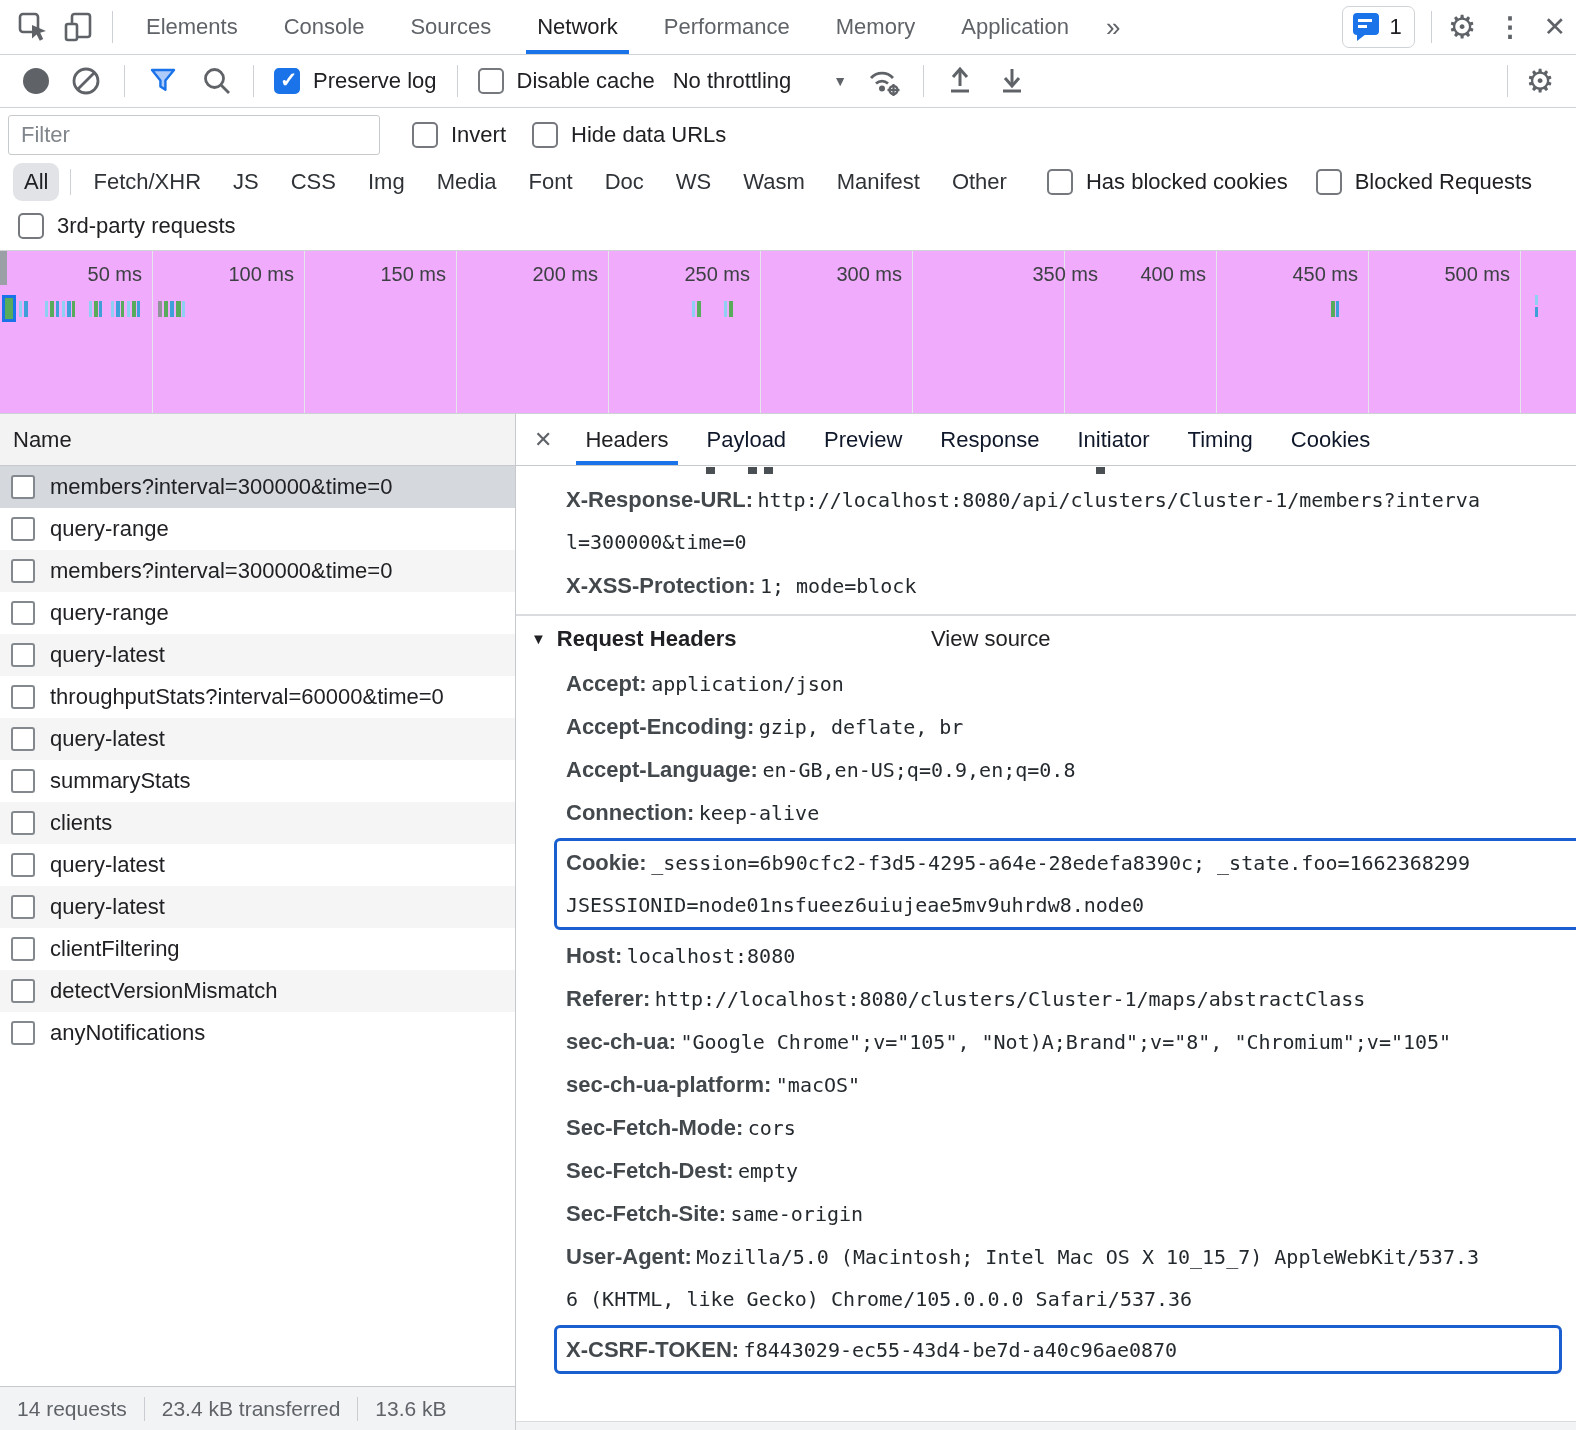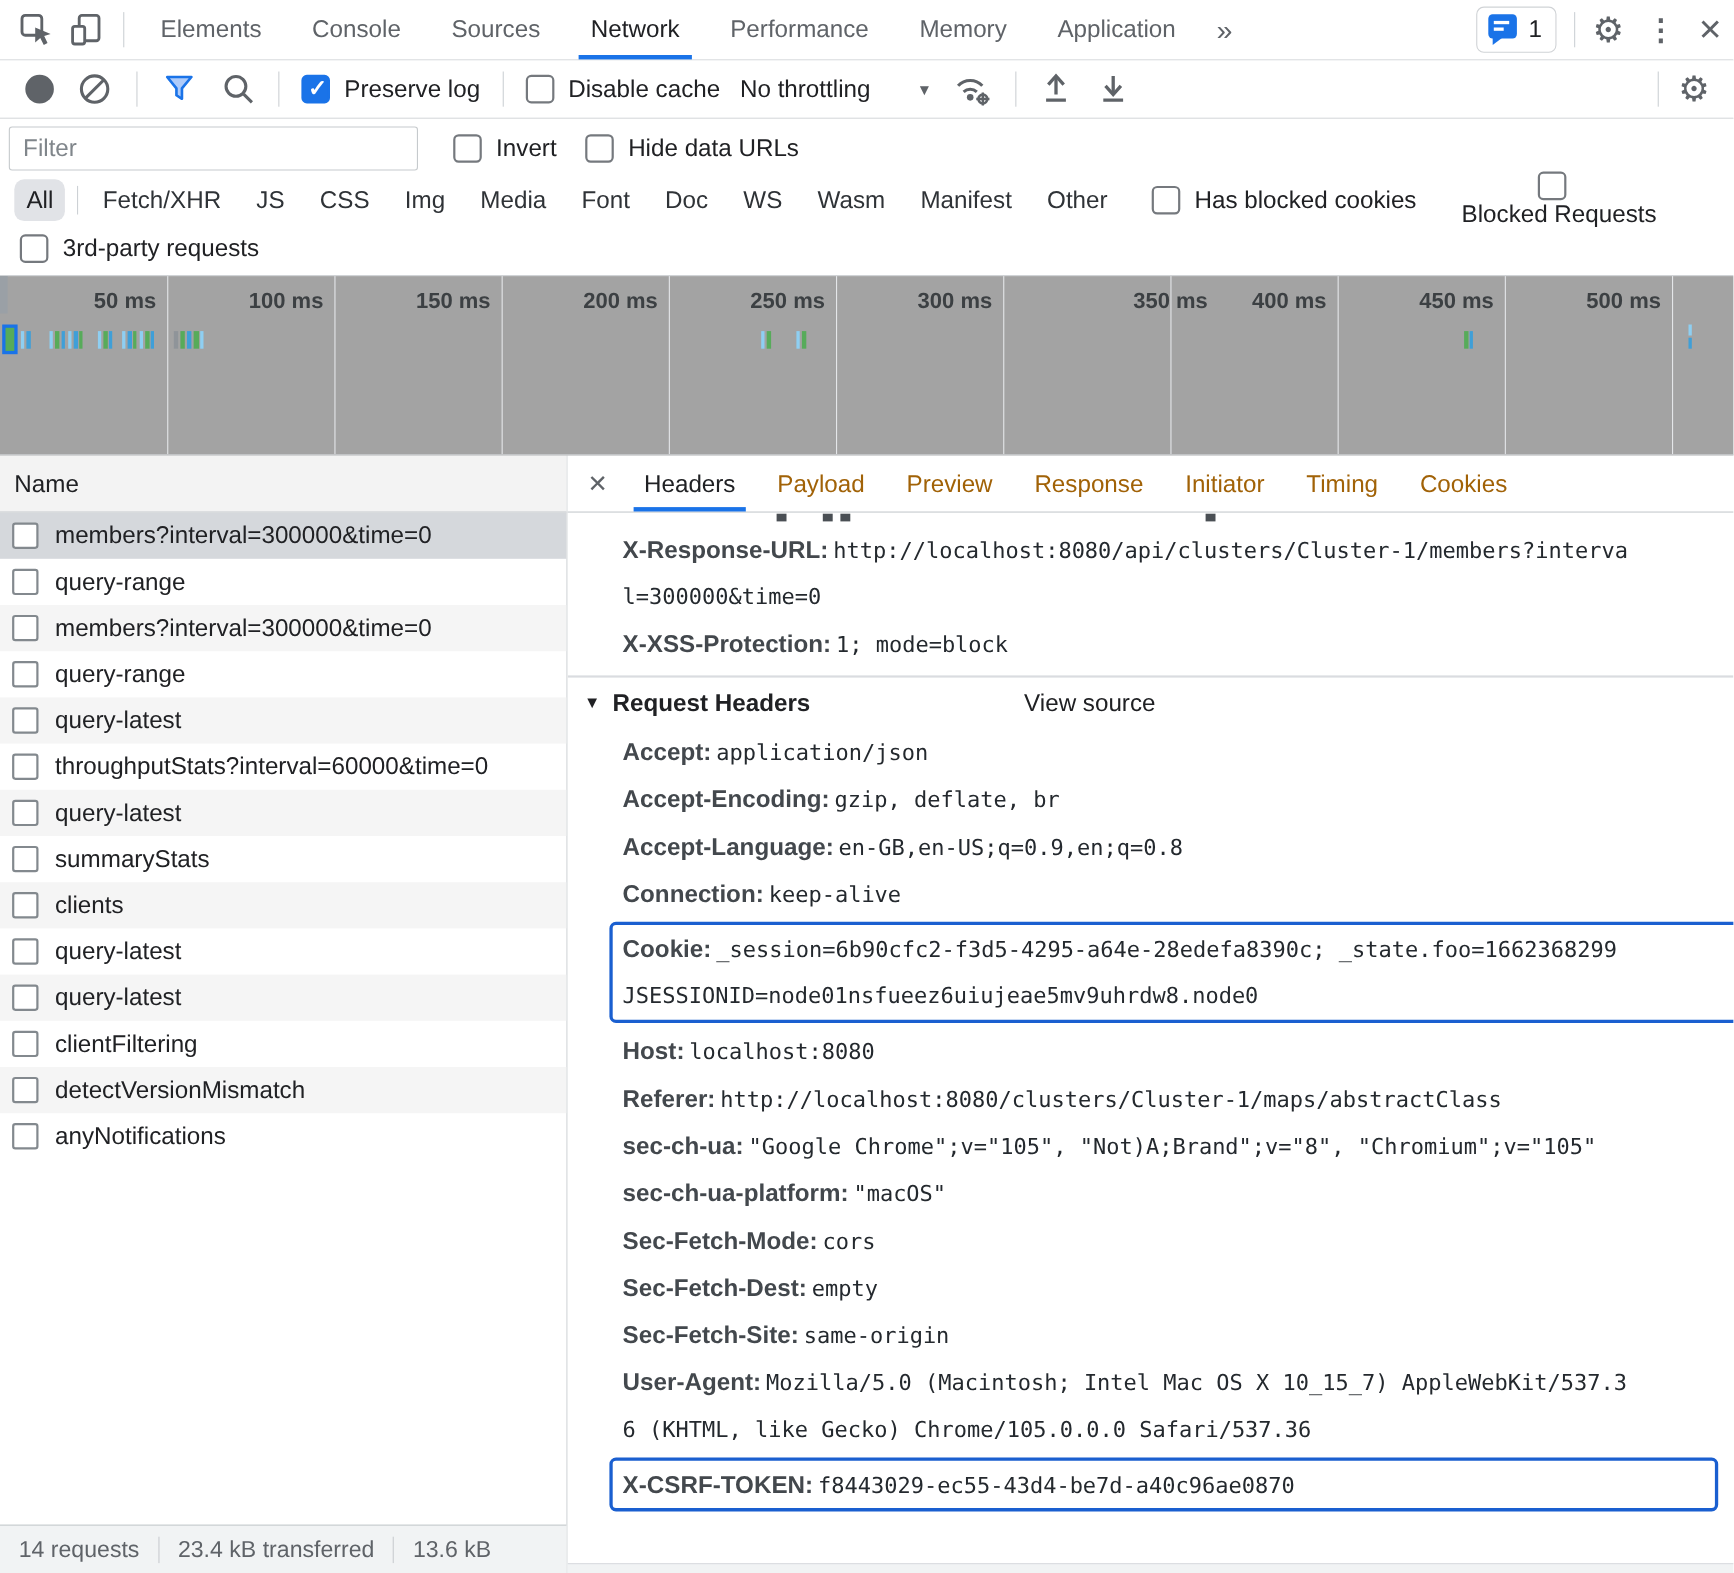--- a/index.html
+++ b/index.html
@@ -35,21 +35,21 @@
   #filter-row { height:49px; padding:4px 8px 0; }
   #filter-input { width:372px; height:40px; border:1px solid #c6cacd; border-radius:3px; font-size:22px; padding:0 12px; color:#202124; outline:none; }
   #filter-input::placeholder { color:#80868b; }
   #chips-row { height:50px; padding:0 8px; }
   .chip { font-size:22px; color:#2f3337; padding:6px 11px; margin:0 5px; border-radius:9px; }
   .chip.active { background:#e1e3e7; color:#202124; }
   .chipdiv { height:26px; margin:0 6px; }
   #thirdparty-row { height:43px; padding:0 18px 6px; }
 
   
-  #timeline { height:163px; position:relative; border-bottom:1px solid #cfd2d5; background:#a3a3a3; overflow:hidden;font-weight:bold; }
+  #timeline { height:163px; position:relative; border-bottom:1px solid #cfd2d5; background:#f0abfc; overflow:hidden; }
   .tl-grid { position:absolute; top:0; bottom:0; width:1px; background:#e4e6e9; }
   .tl-label { position:absolute; top:12px; width:150px; text-align:right; font-size:20px; color:#3c4043; }
   .tl-bar { position:absolute; }
 
   
   #main { display:flex; height:1017px; }
   #left { width:516px; flex:none; border-right:1px solid #c6cacd; display:flex; flex-direction:column; background:#fff; }
   #name-header { height:52px; background:#f3f3f3; border-bottom:1px solid #c6cacd; display:flex; align-items:center; padding:0 13px; font-size:22px; color:#202124; flex:none; }
   #request-list { flex:1; overflow:hidden; }
   .row { height:42px; display:flex; align-items:center; padding:0 11px; gap:15px; font-size:22px; color:#202124; }
@@ -58,21 +58,21 @@
   .cb-sm { width:24px; height:24px; border:2px solid #83898e; border-radius:3px; background:#fff; flex:none; }
   .row .lbl { white-space:nowrap; overflow:hidden; }
   #status { height:45px; background:#f1f3f4; border-top:1px solid #c6cacd; display:flex; align-items:center; font-size:21px; color:#5f6368; flex:none; }
   .status-item { padding:0 17px; white-space:nowrap; }
   .status-item + .status-item { border-left:1px solid #c9ccd0; }
 
   
   #right { flex:1; min-width:0; display:flex; flex-direction:column; background:#fff; }
   #detail-tabs { height:52px; flex:none; display:flex; align-items:stretch; border-bottom:1px solid #c6cacd; padding:0 4px; }
   #close-detail { font-size:22px; color:#5f6368; display:flex; align-items:center; padding:0 14px; }
-  .dtab { padding:0 19px; font-size:22px; color:#a16207; display:flex; align-items:center; position:relative; }
+  .dtab { padding:0 19px; font-size:22px; color:#0f172a; display:flex; align-items:center; position:relative; }
   .dtab.active { color:#202124; }
   .dtab.active::after { content:""; position:absolute; left:10px; right:10px; bottom:0; height:4px; background:#1a73e8; }
   #detail-content { flex:1; position:relative; overflow:hidden; padding-top:12px; }
   .frag { position:absolute; top:1px; height:7px; background:#4a4f54; }
   .hline { height:43px; line-height:43px; white-space:nowrap; overflow:hidden; padding-left:50px; }
   .hkey { font-weight:bold; color:#43484d; font-size:22px; }
   .hval { font-family:"DejaVu Sans Mono","Liberation Mono",monospace; font-size:20px; color:#24292e; }
   .section-div { border-top:2px solid #dadce0; margin-top:7px; }
   .section-head { height:46px; line-height:46px; position:relative; padding-left:15px; font-size:22px; }
   .tri { font-size:15px; color:#202124; vertical-align:2px; }
@@ -223,21 +223,21 @@
         <div class="chip">Doc</div>
         <div class="chip">WS</div>
         <div class="chip">Wasm</div>
         <div class="chip">Manifest</div>
         <div class="chip">Other</div>
       </span>
     <span class="ctrl-group" style="margin-left:24px;">
       <span class="cb"></span>
       <span class="cb-label">Has blocked cookies</span>
     </span>
-    <span class="ctrl-group" style="margin-left:28px;flex-direction:column;">
+    <span class="ctrl-group" style="margin-left:28px;">
       <span class="cb"></span>
       <span class="cb-label">Blocked Requests</span>
     </span>
   </div>
   <div id="thirdparty-row" class="bar">
     <span class="cb"></span>
     <span class="cb-label">3rd-party requests</span>
   </div>
 </div>
 

